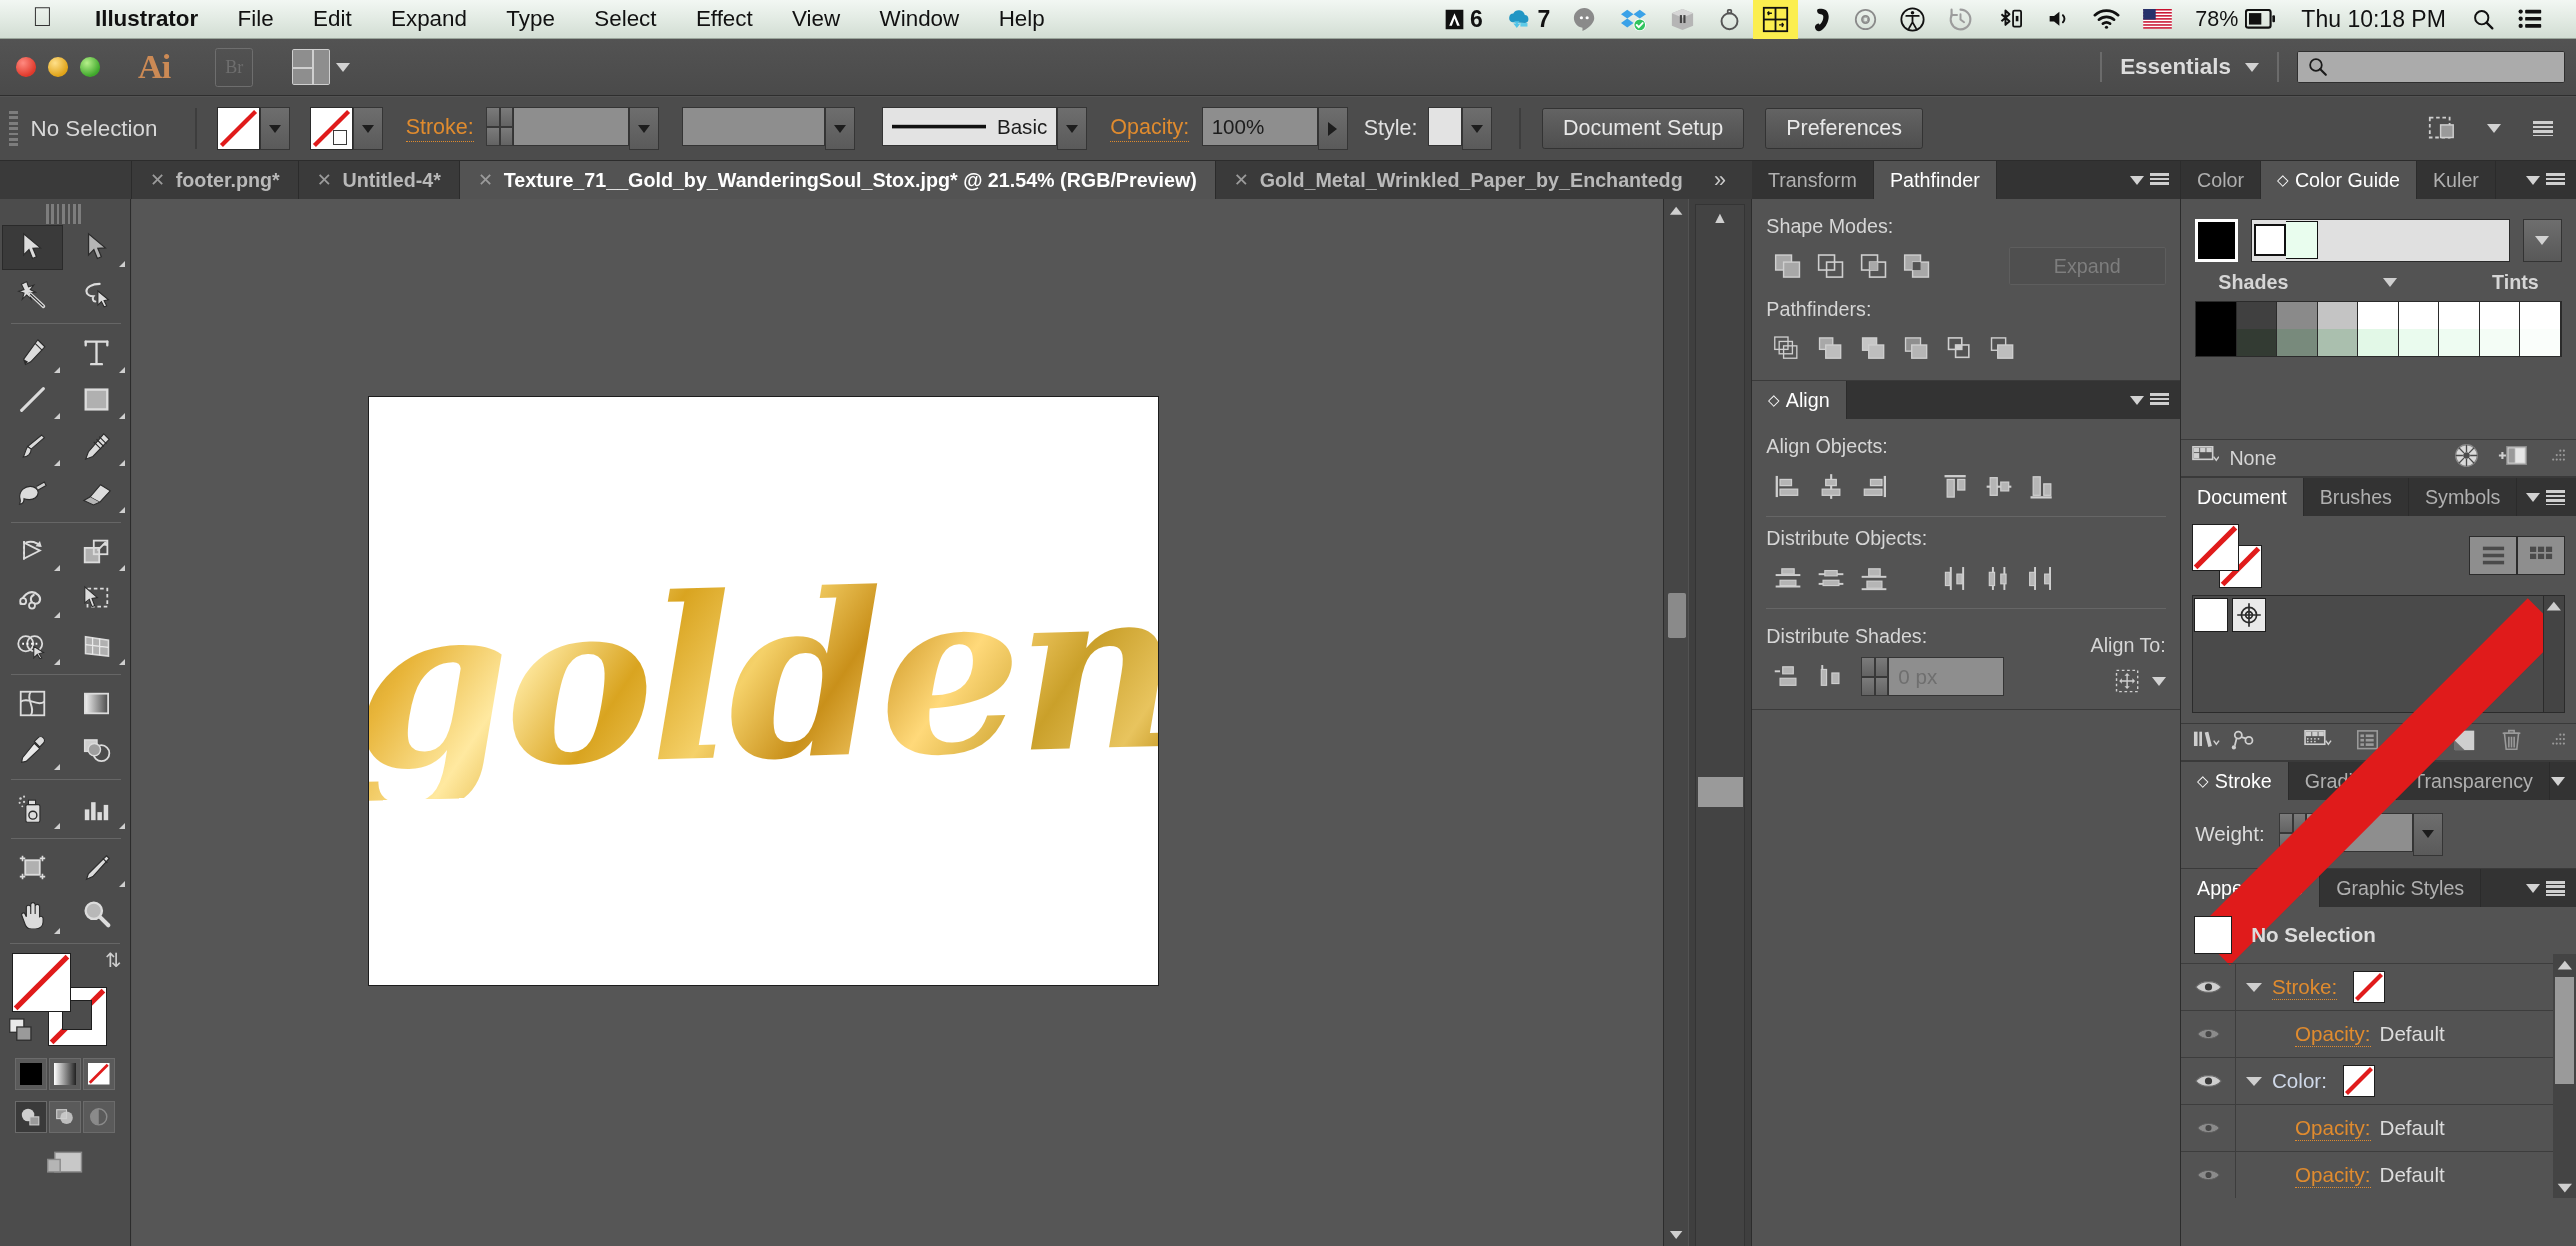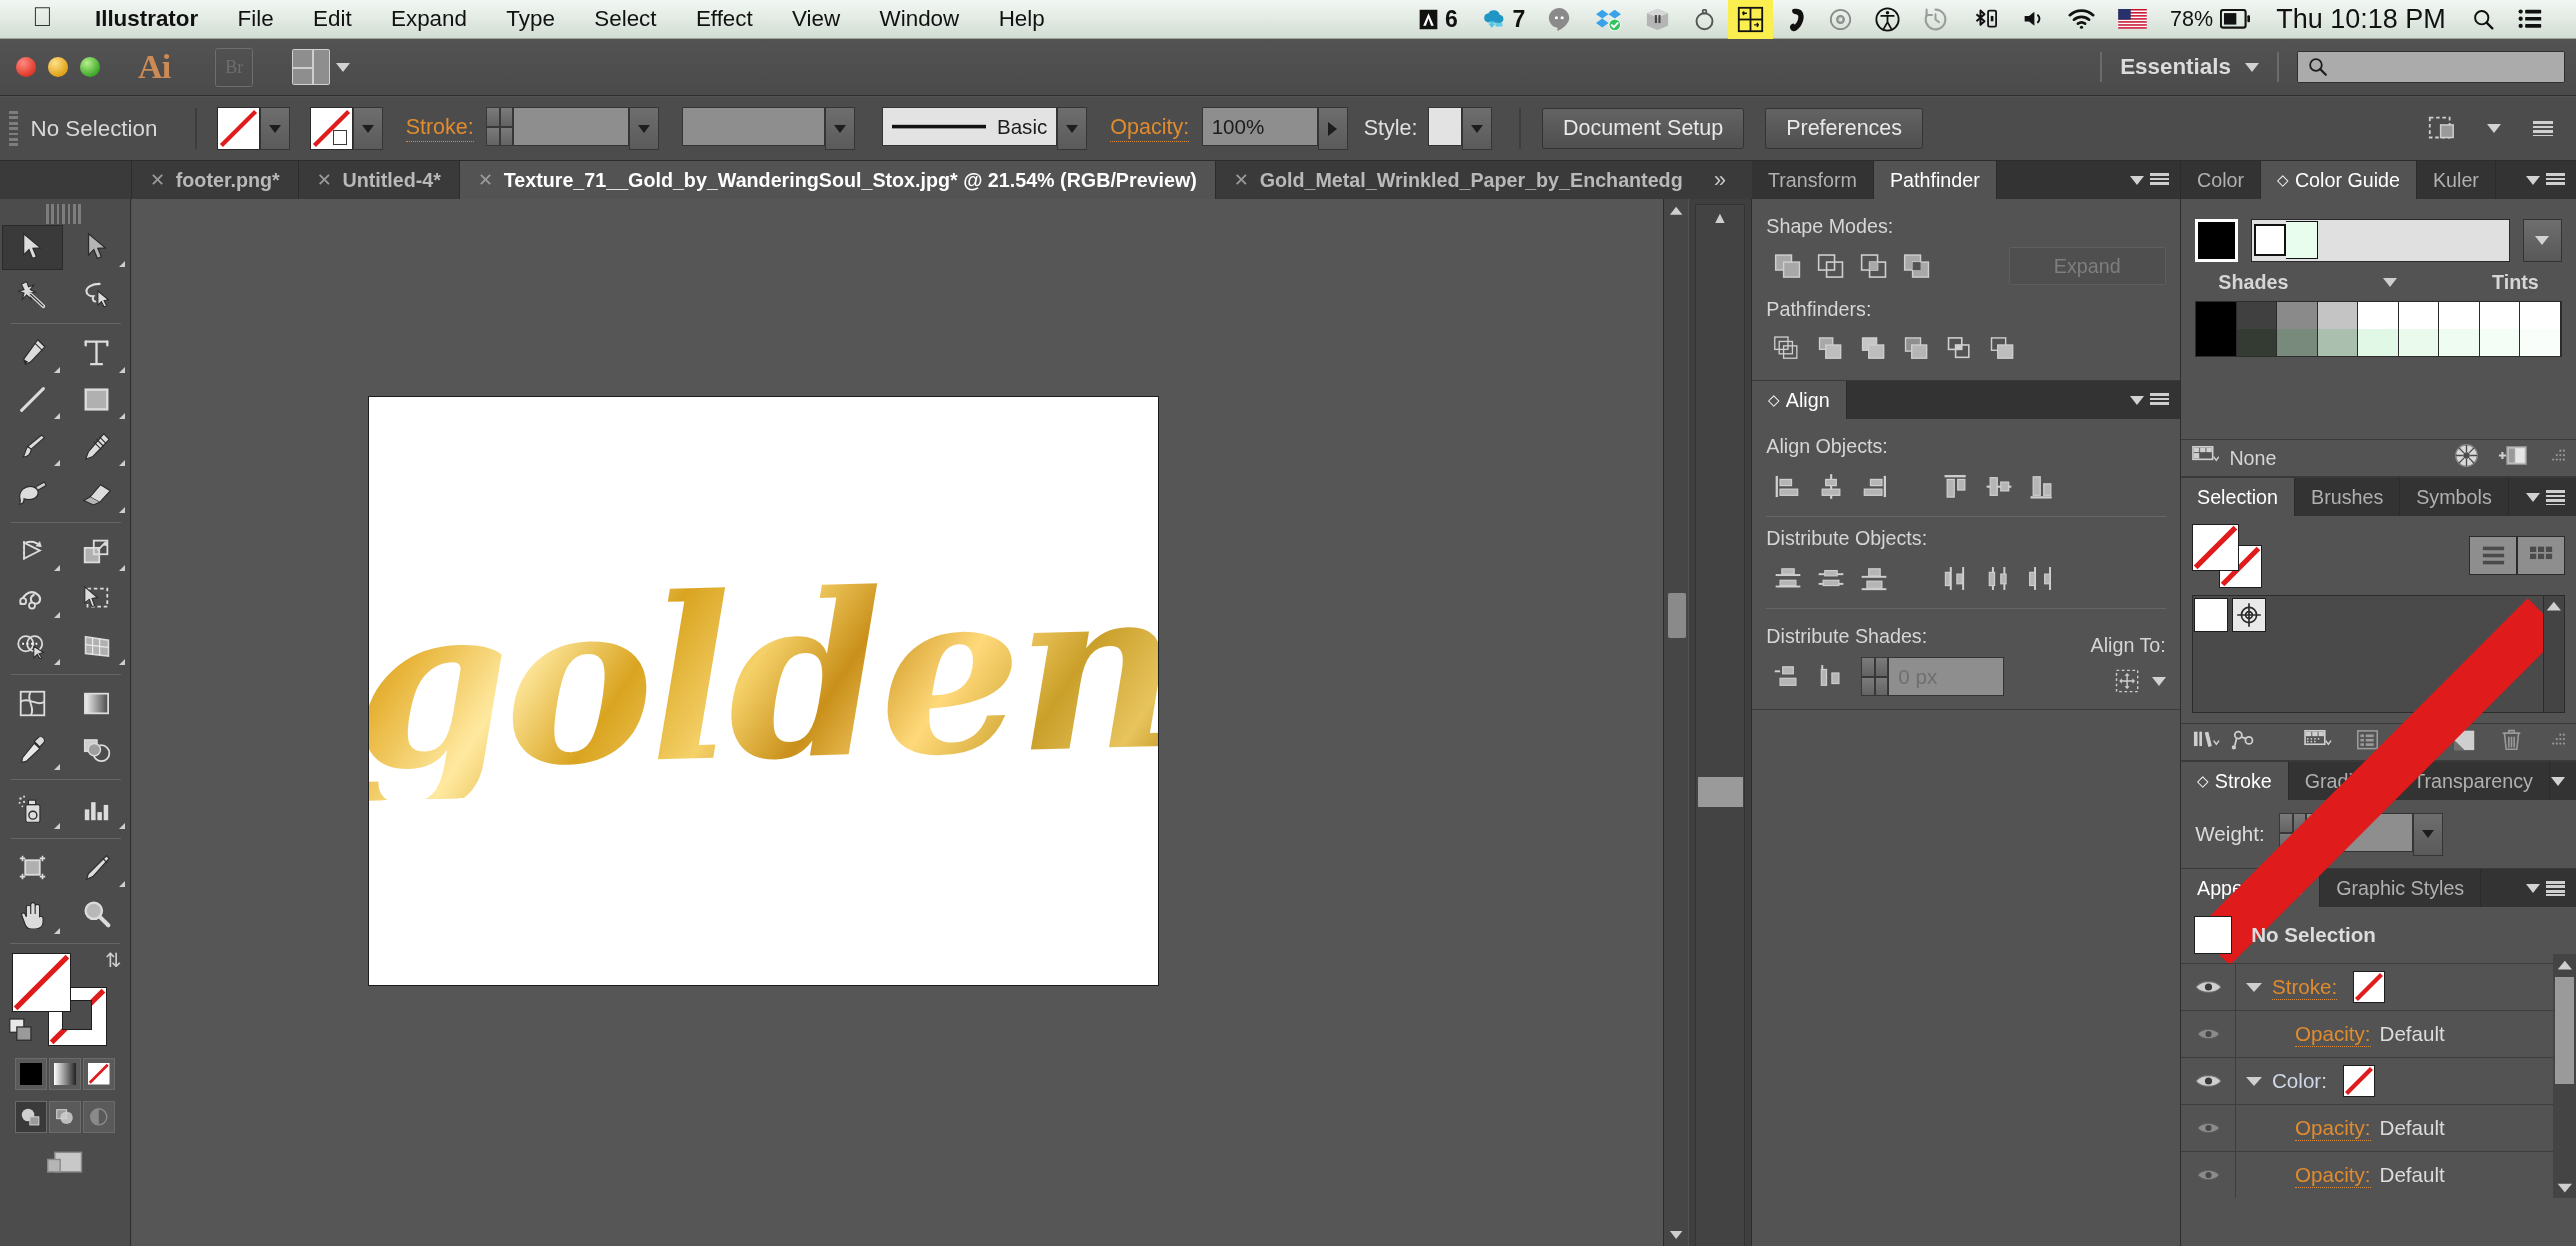--- a/index.html
+++ b/index.html
@@ -12,21 +12,21 @@
     border-bottom:0.9px solid #9aa59b; display:flex; align-items:center; }
   .apple{ margin-left:32px; margin-right:23px; font-size:27px; line-height:1;
     color:#333; transform:translateY(-1.8px); }
   .mb-item{ font-size:22.4px; color:#111; padding:0 19.7px; white-space:nowrap; }
   .mb-item.bold{ font-weight:bold; }
   .mb-right{ margin-left:auto; display:flex; align-items:center; padding-right:21.5px; gap:0px;}
   .mb-st{ display:flex; align-items:center; padding:0 11.6px; font-size:21.5px; color:#111;}
   .mb-st svg{ display:block; }
   .mb-num{ font-size:23px; font-weight:bold; margin-left:4.5px;}
   .hl-yellow{ background:#fbee4f; height:39px; padding:0 9px; }
-  .mb-clock{ font-size:27px; color:#111; padding:0 14.3px; white-space:nowrap;}
+  .mb-clock{ font-size:23px; color:#111; padding:0 14.3px; white-space:nowrap;}
 
   
   .apptitle{ position:absolute; left:0; top:39px; width:2576px; height:57px;
     background:linear-gradient(to bottom,#535353,#4a4a4a); border-bottom:0.9px solid #2e2e2e;
     display:flex; align-items:center; }
   .traffic{ display:flex; gap:12.5px; margin-left:16px; }
   .tl{ width:19.7px; height:19.7px; border-radius:50%; }
   .tl.r{ background:radial-gradient(circle at 35% 30%, #ff8a80, #e0392b 70%); }
   .tl.y{ background:radial-gradient(circle at 35% 30%, #ffe08a, #e0a318 70%); }
   .tl.g{ background:radial-gradient(circle at 35% 30%, #b6f08a, #3fa82b 70%); }
@@ -1212,21 +1212,21 @@
                   <circle cx="20" cy="14" r="1.2"></circle>
                 </g>
               </svg>
           </span>
         </span>
       </div>
     </div>
 
     <div class="pgroup">
       <div class="ptabs">
-        <div class="ptab active">Selection</div>
+        <div class="ptab active">Document</div>
         <div class="ptab">Brushes</div>
         <div class="ptab">Symbols</div>
         <div class="filler">
           <div class="caret"></div>
           <div class="burger"></div>
         </div>
       </div>
       <div class="sw-tools">
         <div class="sw-none">
           <div class="b2">

